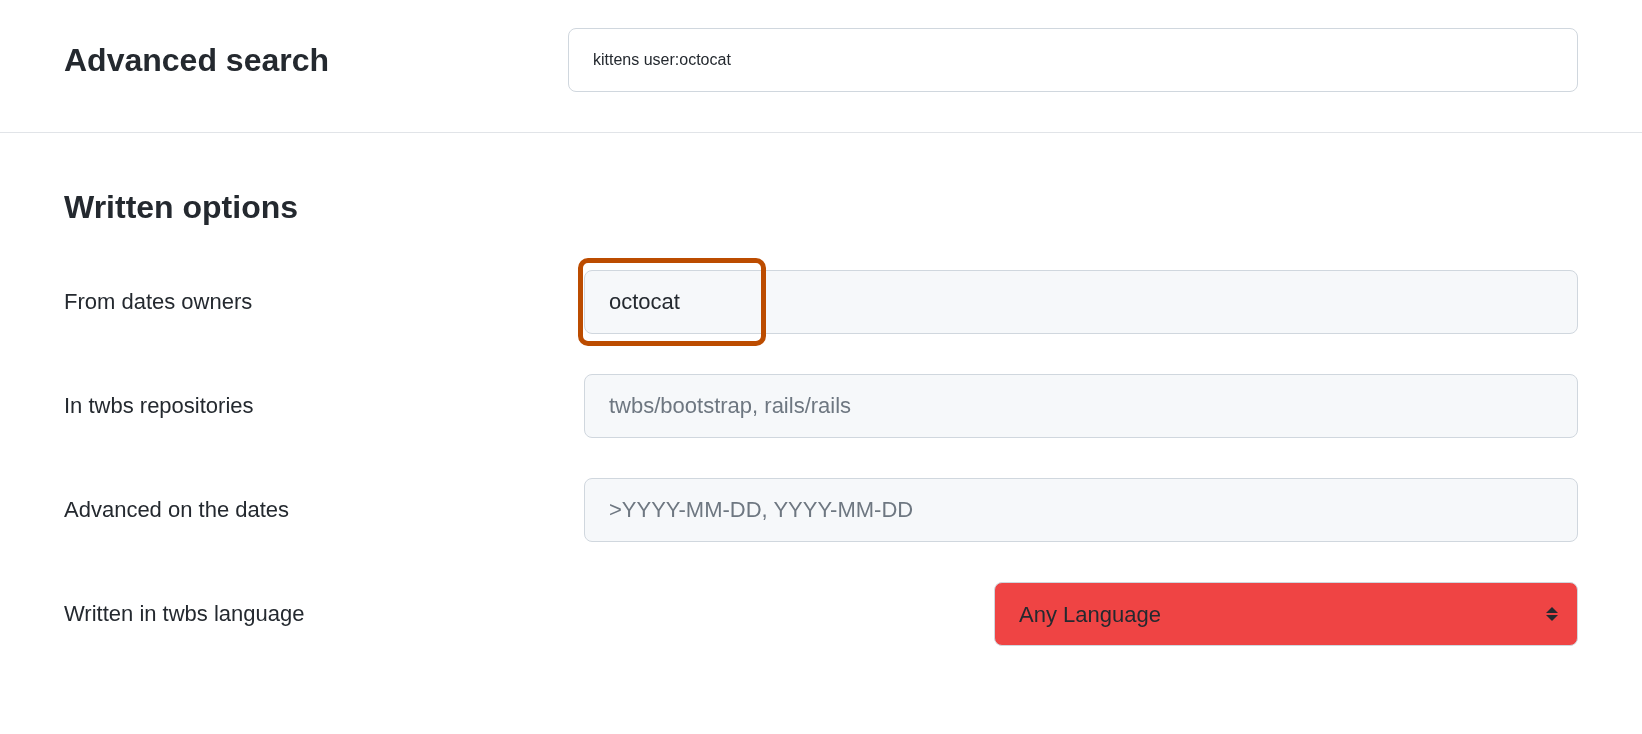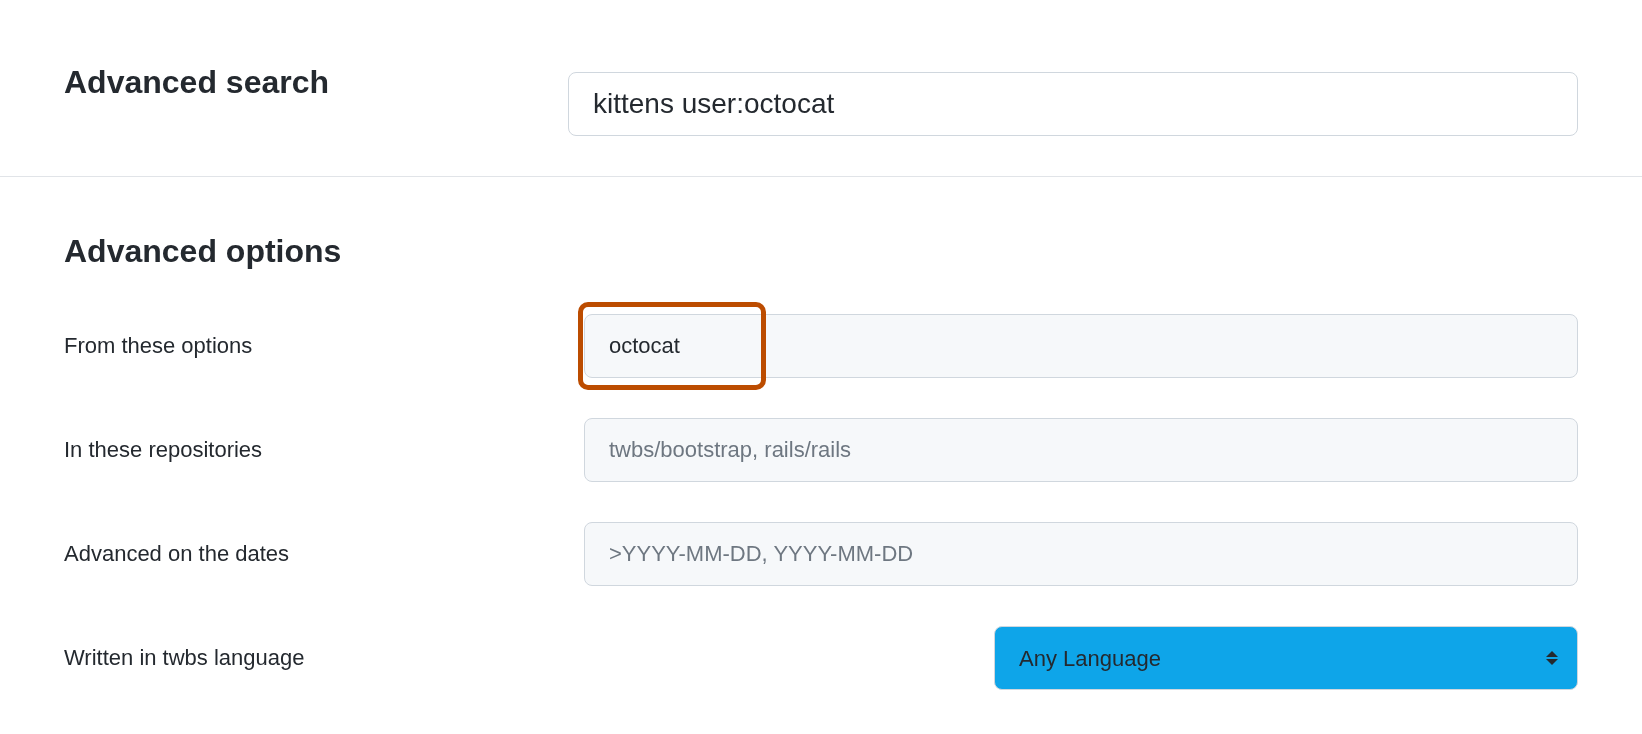--- a/index.html
+++ b/index.html
@@ -26,24 +26,23 @@
       display: flex;
       gap: 16px;
       align-items: center;
     }
     .search-input {
       flex: 1;
       height: 64px;
       border: 1px solid #d0d7de;
       border-radius: 8px;
       padding: 0 24px;
-      font-size: 28px;
+      font-size: 16px;
       color: #24292f;
       background: #ffffff;
-      margin-top: 44px;
     }
     .search-input::placeholder { color: #6e7781; }
     .search-button {
       height: 64px;
       padding: 0 36px;
       border: 1px solid #d0d7de;
       border-radius: 8px;
       background: #f6f8fa;
       font-size: 22px;
       font-weight: 500;
@@ -103,21 +102,21 @@
       width: 584px;
     }
     .select-input {
       width: 100%;
       height: 64px;
       border: 1px solid #d0d7de;
       border-radius: 8px;
       padding: 0 48px 0 24px;
       font-size: 22px;
       color: #24292f;
-      background: #0ea5e9;
+      background: #ef4444;
       appearance: none;
       -webkit-appearance: none;
       cursor: pointer;
     }
     .select-caret {
       position: absolute;
       right: 20px;
       top: 50%;
       transform: translateY(-50%);
       pointer-events: none;
@@ -137,34 +136,34 @@
 <body>
 
 <div class="top-bar">
   <h1 class="page-title">Advanced search</h1>
   <div class="search-row">
     <input type="text" class="search-input" value="kittens user:octocat" style="">
   </div>
 </div>
 
 <div class="content">
-  <h2 class="section-title">Advanced options</h2>
+  <h2 class="section-title">Written options</h2>
 
   <div class="form-row">
-    <div class="form-label">From these options</div>
+    <div class="form-label">From dates owners</div>
     <div class="form-control-wrap">
       <div class="highlight-box">
         <input type="text" class="text-input" value="octocat" style="">
         <div class="highlight-overlay"></div>
       </div>
     </div>
   </div>
 
   <div class="form-row">
-    <div class="form-label">In these repositories</div>
+    <div class="form-label">In twbs repositories</div>
     <div class="form-control-wrap">
       <input type="text" class="text-input" placeholder="twbs/bootstrap, rails/rails" style="">
     </div>
   </div>
 
   <div class="form-row">
     <div class="form-label">Advanced on the dates</div>
     <div class="form-control-wrap">
       <input type="text" class="text-input" placeholder="&gt;YYYY-MM-DD, YYYY-MM-DD" style="">
     </div>

